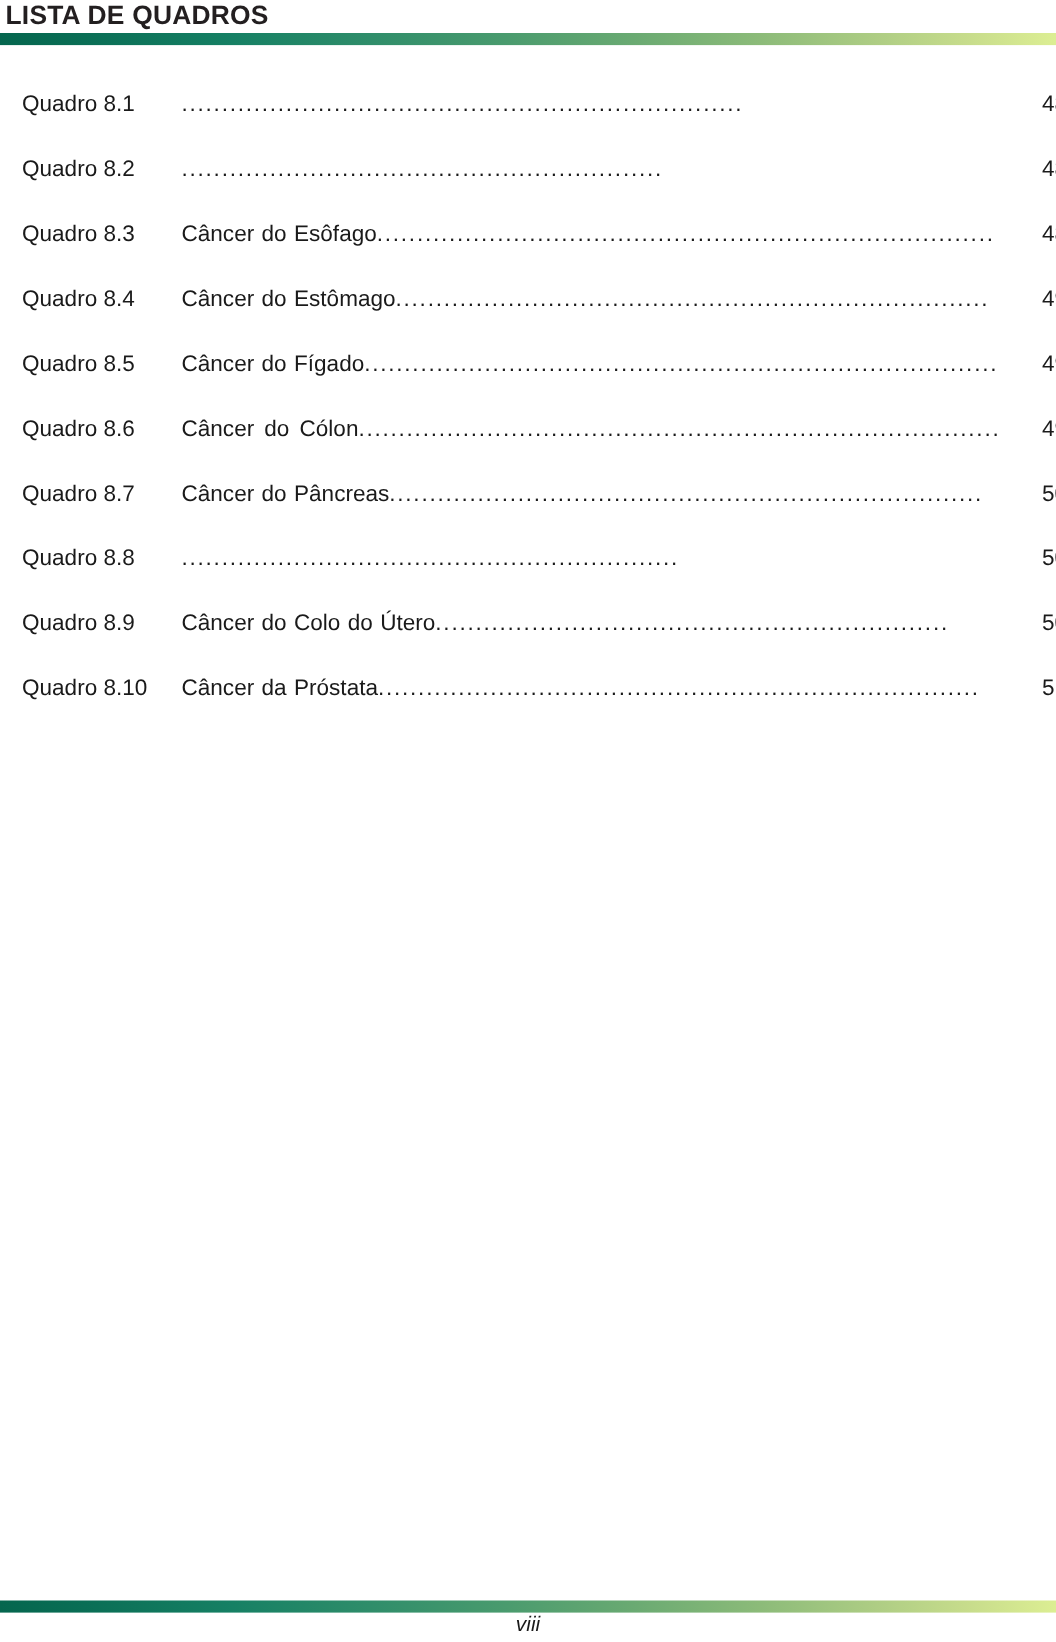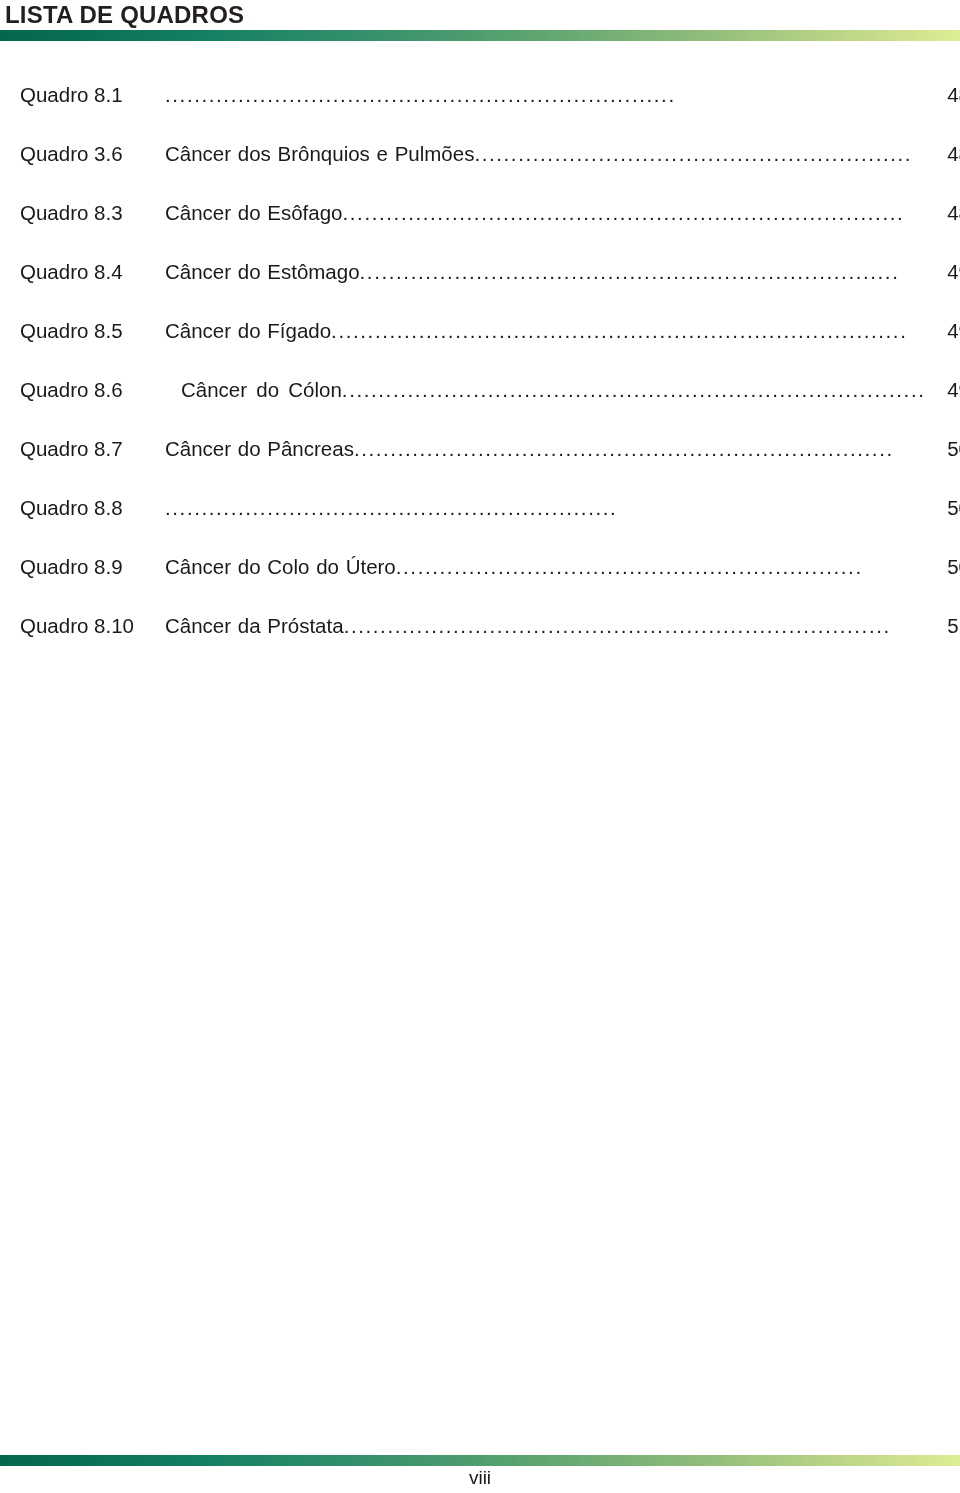--- a/index.html
+++ b/index.html
@@ -98,30 +98,31 @@
     margin-left: 0;
   }
   .quadro-page {
     flex: 0 0 auto;
     text-align: left;
     font-size: 20.5px;
   }
 
   
   .ws-wide  .quadro-title { word-spacing: 17px; }
-  .ws-mid   .quadro-title { word-spacing: 3.5px; margin-left: 16px; }
+  .ws-mid   .quadro-title { word-spacing: 3.5px; }
   .ws-small .quadro-title { word-spacing: 1px; }
 
   
   #footer-page-number {
     position: absolute;
     left: 0;
     top: 1466px;
     width: 960px;
     text-align: center;
+    font-style: italic;
     font-size: 19px;
     line-height: 24px;
     color: #1a1a1a;
   }
 </style>
 </head>
 <body>
 
 <div id="page-title">LISTA DE QUADROS</div>
 
@@ -129,23 +130,22 @@
 
 <div id="quadros-list">
     <div class="quadro-row">
       <div class="quadro-label">Quadro 8.1</div>
       <div class="quadro-entry ws-wide">
         <span class="quadro-leader">......................................................................</span>
         <span class="quadro-page">48</span>
       </div>
     </div>
     <div class="quadro-row">
-      <div class="quadro-label">Quadro 3.6</div>
-      <div class="quadro-entry ws-small">
-        <span class="quadro-title">Câncer dos Brônquios e Pulmões</span>
+      <div class="quadro-label">Quadro 8.2</div>
+      <div class="quadro-entry ws-small">
         <span class="quadro-leader">............................................................</span>
         <span class="quadro-page">48</span>
       </div>
     </div>
     <div class="quadro-row">
       <div class="quadro-label">Quadro 8.3</div>
       <div class="quadro-entry ws-small">
         <span class="quadro-title">Câncer do Esôfago</span>
         <span class="quadro-leader">.............................................................................</span>
         <span class="quadro-page">48</span>

